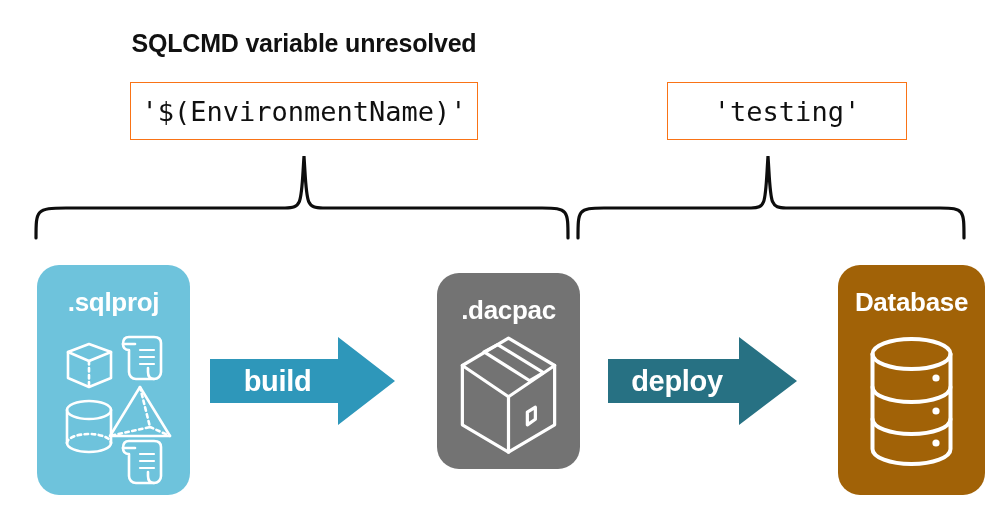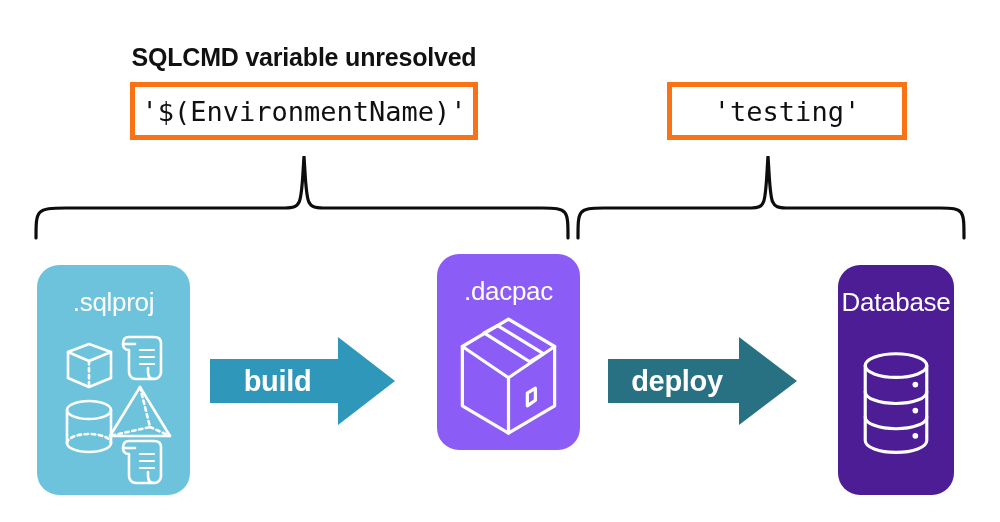--- a/index.html
+++ b/index.html
@@ -27,31 +27,30 @@
   .heading {
     position: absolute;
     font-family: "Liberation Sans", sans-serif;
     font-weight: bold;
     font-size: 25px;
     letter-spacing: -0.2px;
     color: #111111;
     text-align: center;
     white-space: nowrap;
     transform: translateX(-50%);
-    margin-top: 14px;
   }
   #heading-left  { left: 304px; top: 29px; }
   #heading-right { left: 766px; top: 29px; }
 
   
   .codebox {
     position: absolute;
     box-sizing: border-box;
     background: #ffffff;
-    border: 5px solid #f97316;
+    border: 1px solid #f97316;
     display: flex;
     align-items: center;
     justify-content: center;
   }
   .codebox span {
     font-family: "DejaVu Sans Mono", "Liberation Mono", monospace;
     font-size: 27px;
     color: #101010;
     letter-spacing: 0px;
     white-space: nowrap;
@@ -73,33 +72,33 @@
     border-radius: 22px;
     box-sizing: border-box;
   }
   .artifact .label {
     position: absolute;
     left: 0; right: 0;
     top: 22px;
     text-align: center;
     color: #ffffff;
     font-family: "Liberation Sans", sans-serif;
-    font-weight: normal;
+    font-weight: bold;
     font-size: 26px;
     letter-spacing: -0.3px;
     white-space: nowrap;
   }
   .artifact .art {
     position: absolute;
     left: 0; right: 0; top: 58px; bottom: 0;
   }
 
   #box-sqlproj  { left: 37px;  top: 265px; width: 153px; height: 230px; background: #6ec3dc; }
-  #box-dacpac   { left: 437px; top: 254px; width: 143px; height: 196px; background: #8b5cf6; }
-  #box-database { left: 838px; top: 265px; width: 116px; height: 230px; background: #4c1d95; }
+  #box-dacpac   { left: 437px; top: 273px; width: 143px; height: 196px; background: #737373; }
+  #box-database { left: 838px; top: 265px; width: 147px; height: 230px; background: #a16207; }
 
   
   .arrow {
     position: absolute;
   }
   .arrow .arrow-label {
     position: absolute;
     left: 0;
     top: 50%;
     width: 73%;

